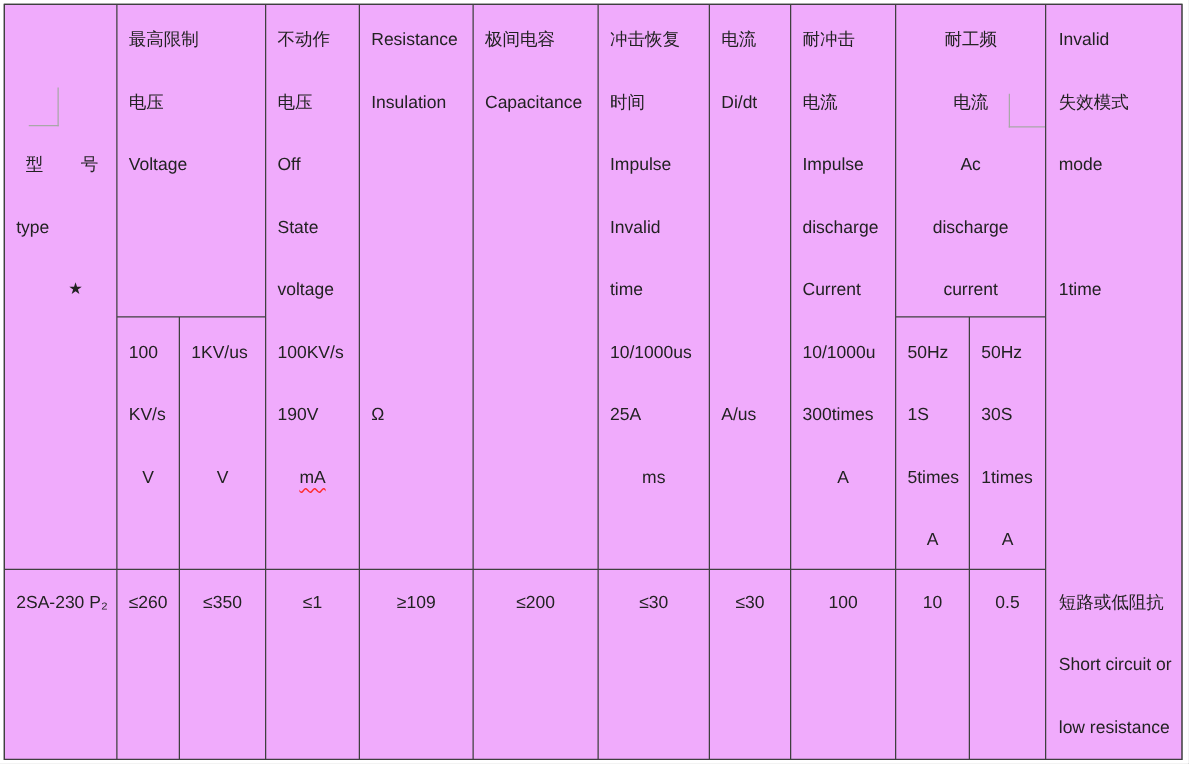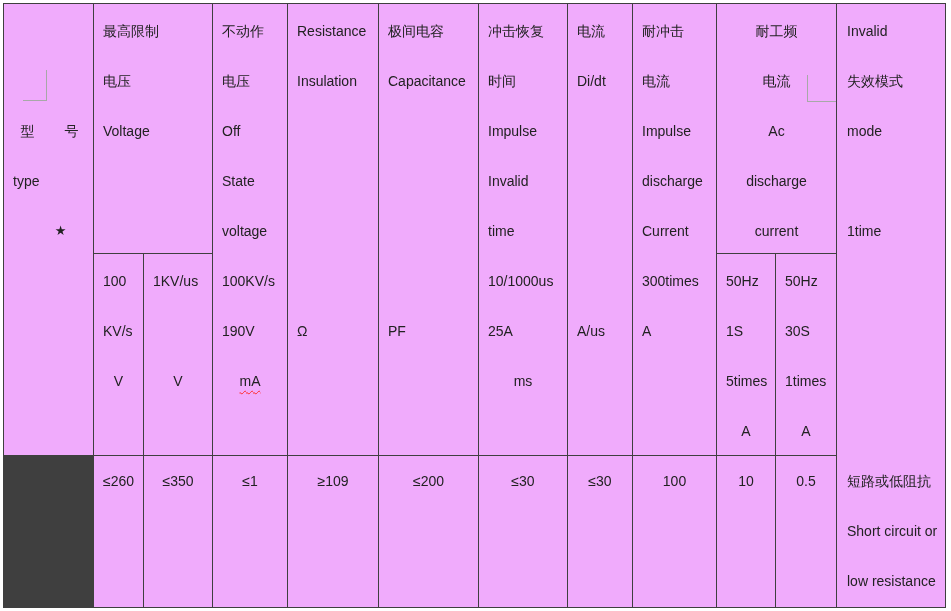--- a/index.html
+++ b/index.html
@@ -147,21 +147,20 @@
     </div>
 
     <div class="cell c-cap">
       <div class="lines">
           <div class="line">极间电容</div>
           <div class="line">Capacitance</div>
           <div class="line"></div>
           <div class="line"></div>
           <div class="line"></div>
           <div class="line"></div>
-          <div class="line">PF</div>
         </div>
     </div>
 
     <div class="cell c-imp">
       <div class="lines">
           <div class="line">冲击恢复</div>
           <div class="line">时间</div>
           <div class="line">Impulse</div>
           <div class="line">Invalid</div>
           <div class="line">time</div>
@@ -183,20 +182,21 @@
         </div>
     </div>
 
     <div class="cell c-surge">
       <div class="lines">
           <div class="line">耐冲击</div>
           <div class="line">电流</div>
           <div class="line">Impulse</div>
           <div class="line">discharge</div>
           <div class="line">Current</div>
+          <div class="line">10/1000u</div>
           <div class="line">300times</div>
           <div class="line">A</div>
         </div>
     </div>
 
     <div class="cell c-ac">
       <div class="lines">
           <div class="line">耐工频</div>
           <div class="line">电流</div>
           <div class="line">Ac</div>
@@ -232,20 +232,25 @@
           <div class="line"></div>
           <div class="line"></div>
           <div class="line"></div>
           <div class="line"></div>
           <div class="line">短路或低阻抗</div>
           <div class="line">Short circuit or</div>
           <div class="line">low resistance</div>
         </div>
     </div>
 
+    <div class="cell r3 d1">
+      <div class="lines">
+          <div class="line">2SA-230 P₂</div>
+        </div>
+    </div>
     <div class="cell r3 d2 d-center">
       <div class="lines">
           <div class="line">≤260</div>
         </div>
     </div>
     <div class="cell r3 d3 d-center">
       <div class="lines">
           <div class="line">≤350</div>
         </div>
     </div>

